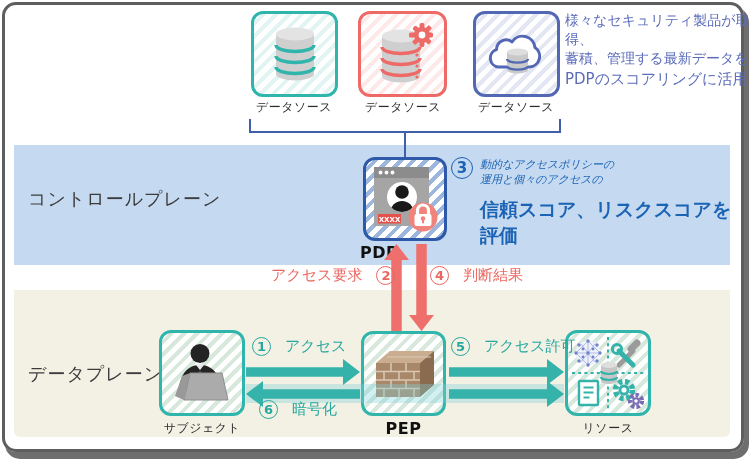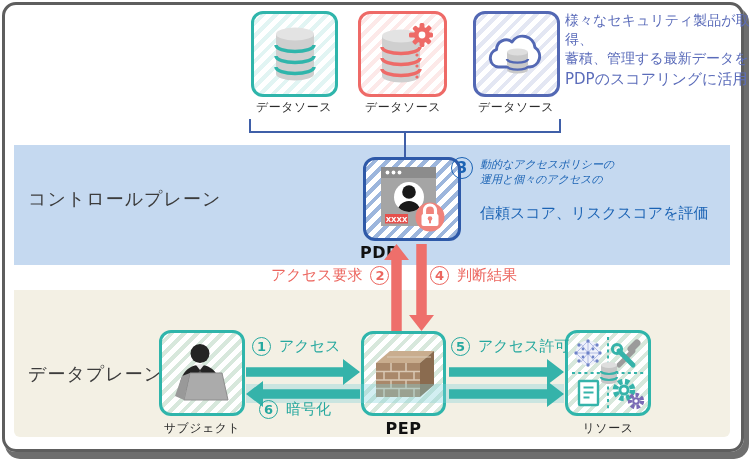--- a/index.html
+++ b/index.html
@@ -26,27 +26,27 @@
   .bold{font-weight:bold;color:#111;}
 
   .note{position:absolute;left:565px;top:11px;color:#5b6cba;z-index:2;line-height:1.35;}
   .note .sm{font-size:14px;}
   .note .lg{font-size:15px;margin-top:1px;}
 
   .line{position:absolute;background:#3f5fa8;z-index:1;}
 
   .annot{position:absolute;left:451px;top:157px;z-index:2;color:#1b63b4;display:flex;gap:7px;}
   .annot .sm{font-size:11px;line-height:1.4;font-style:italic;}
-  .annot .lg{font-size:15px;font-weight:normal;margin-top:16px;}
+  .annot .lg{font-size:19px;font-weight:bold;margin-top:9px;}
 
   .circ{display:inline-flex;align-items:center;justify-content:center;width:19px;height:19px;
         border:1.6px solid currentColor;border-radius:50%;font-weight:bold;font-size:13px;flex:none;box-sizing:border-box;}
   .circ.big{width:22px;height:22px;font-size:15px;}
 
-  .flowlabel{position:absolute;display:flex;align-items:flex-start;gap:8px;font-size:15px;z-index:5;white-space:nowrap;}
+  .flowlabel{position:absolute;display:flex;align-items:flex-start;gap:14px;font-size:15px;z-index:5;white-space:nowrap;}
   .teal-t{color:#26a89f;}
   .red-t{color:#ec665f;}
 
   
   .arr-r{position:absolute;height:26px;background:#35b3aa;z-index:4;
     clip-path:polygon(0 32%,calc(100% - 17px) 32%,calc(100% - 17px) 0,100% 50%,calc(100% - 17px) 100%,calc(100% - 17px) 68%,0 68%);}
   .arr-l{transform:scaleX(-1);}
   .arr-up{position:absolute;width:25px;background:#ee6f6b;z-index:4;
     clip-path:polygon(29% 100%,29% 16px,0 16px,50% 0,100% 16px,71% 16px,71% 100%);}
   .arr-dn{position:absolute;width:25px;background:#ee6f6b;z-index:4;
@@ -122,21 +122,21 @@
     </svg>
   </div>
   <div class="box-label" style="left:461px;top:99px;width:110px;">データソース</div>
 
   <div class="note">
     <div class="sm">様々なセキュリティ製品が取得、</div>
     <div class="sm">蓄積、管理する最新データを</div>
     <div class="lg">PDPのスコアリングに活用</div>
   </div>
 
-  <div class="box st-pdp b-pdp" style="left:363px;top:157px;width:98px;height:84px;">
+  <div class="box st-pdp b-pdp" style="left:363px;top:157px;width:84px;height:84px;">
     <svg width="72" height="72" viewBox="0 0 72 72">
       <defs>
           <clipPath id="avclip">
             <circle cx="33" cy="34" r="15"></circle>
           </clipPath>
         </defs>
       <rect x="5" y="4" width="55" height="59" fill="#a5a5a5"></rect>
       <rect x="5" y="4" width="55" height="11" fill="#8c8c8c"></rect>
       <circle cx="11.5" cy="9.5" r="1.9" fill="#fff"></circle>
       <circle cx="17.5" cy="9.5" r="1.9" fill="#fff"></circle>

